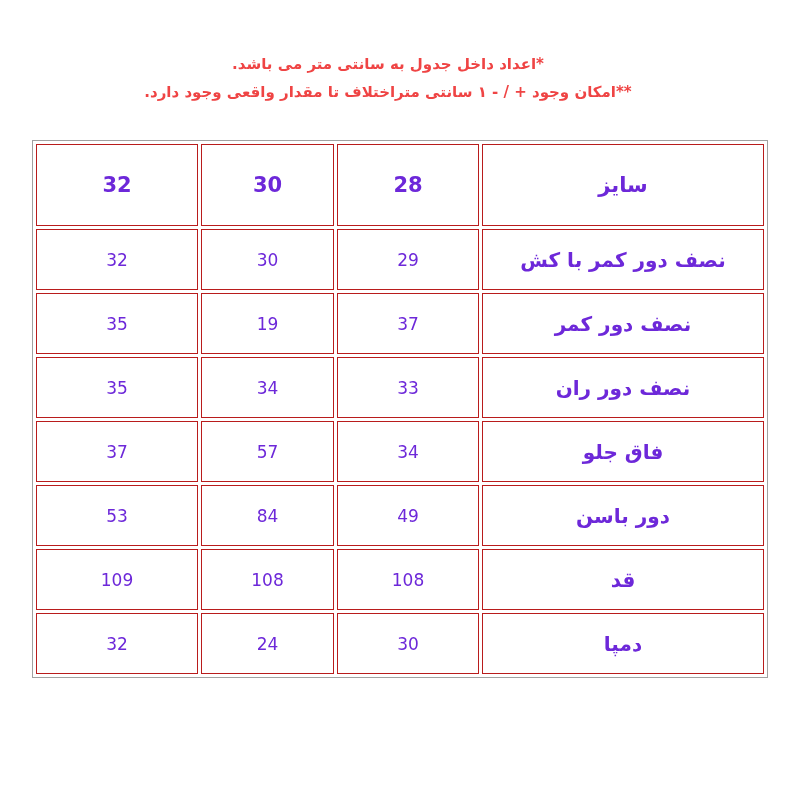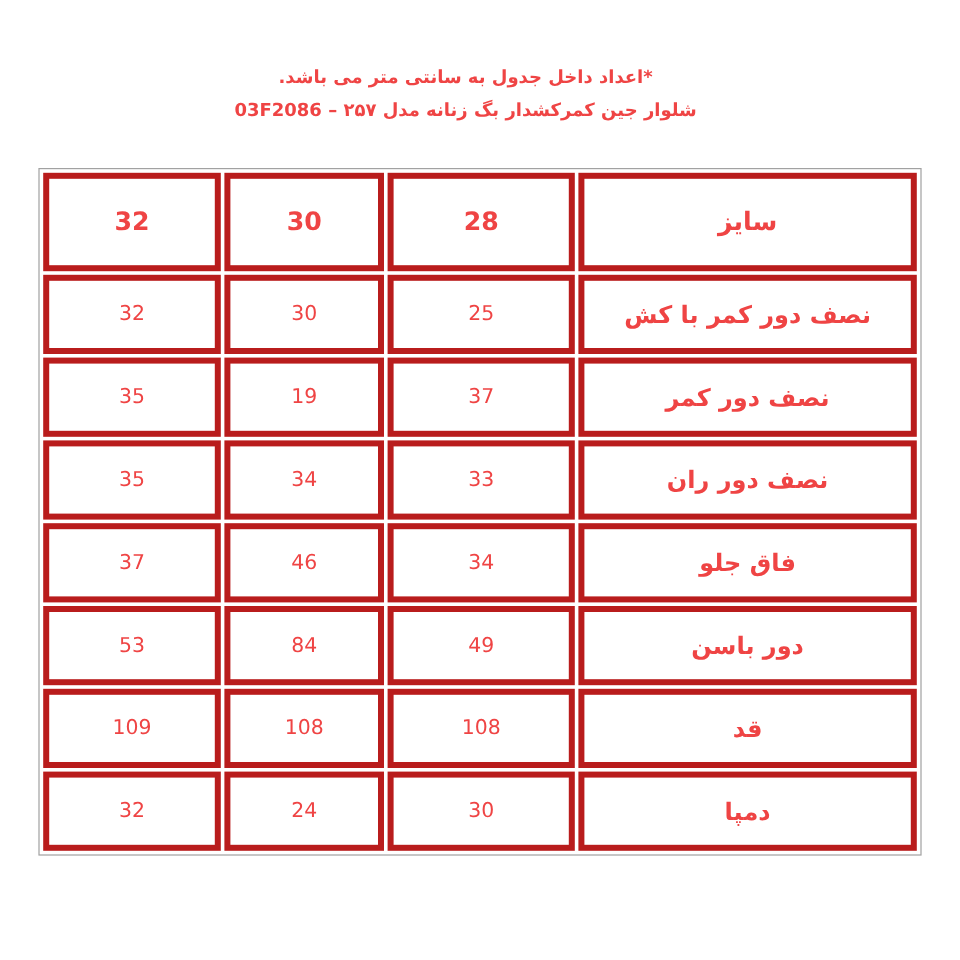--- a/index.html
+++ b/index.html
@@ -33,59 +33,59 @@
     margin: 34px 0 0 32px;
     width: 736px;
     table-layout: fixed;
     border-collapse: separate;
     border-spacing: 3px;
     border: 1px solid #a1a1a1;
     background: #ffffff;
   }
   table.size-chart td {
     box-sizing: border-box;
-    border: 5px solid #b91c1c;
+    border: 1px solid #b91c1c;
     background: #ffffff;
     text-align: center;
     vertical-align: middle;
     padding: 16px 4px;
-    color: #ef4444;
+    color: #6d28d9;
   }
   
   table.size-chart td:nth-child(1) { width: 282px; }
-  table.size-chart td:nth-child(2) { width: 156px; }
+  table.size-chart td:nth-child(2) { width: 142px; }
   table.size-chart td:nth-child(3) { width: 133px; }
   table.size-chart td:nth-child(4) { width: auto;  }
 
   tr.header-row td { height: 82px; font-size: 21px; font-weight: bold; }
   tr.data-row td   { height: 61px; font-size: 17px; font-weight: normal; }
   tr.data-row td.label-cell { font-size: 20px; font-weight: bold; }
 </style>
 </head>
 <body>
 
 <div class="page">
 
   <div class="notes">
     <div>*اعداد داخل جدول به سانتی متر می باشد.</div>
-    <div>شلوار جین کمرکشدار بگ زنانه مدل ۲۵۷ – 03F2086</div>
+    <div>**امکان وجود + / - ۱ سانتی متراختلاف تا مقدار واقعی وجود دارد.</div>
   </div>
 
   <table class="size-chart">
     <tbody>
       <tr class="header-row">
         <td class="label-cell">سایز</td>
         <td>28</td>
         <td>30</td>
         <td>32</td>
       </tr>
 
       <tr class="data-row">
         <td class="label-cell">نصف دور کمر با کش</td>
-        <td>25</td>
+        <td>29</td>
         <td>30</td>
         <td>32</td>
       </tr>
 
       <tr class="data-row">
         <td class="label-cell">نصف دور کمر</td>
         <td>37</td>
         <td>19</td>
         <td>35</td>
       </tr>
@@ -93,21 +93,21 @@
       <tr class="data-row">
         <td class="label-cell">نصف دور ران</td>
         <td>33</td>
         <td>34</td>
         <td>35</td>
       </tr>
 
       <tr class="data-row">
         <td class="label-cell">فاق جلو</td>
         <td>34</td>
-        <td>46</td>
+        <td>57</td>
         <td>37</td>
       </tr>
 
       <tr class="data-row">
         <td class="label-cell">دور باسن</td>
         <td>49</td>
         <td>84</td>
         <td>53</td>
       </tr>
 

